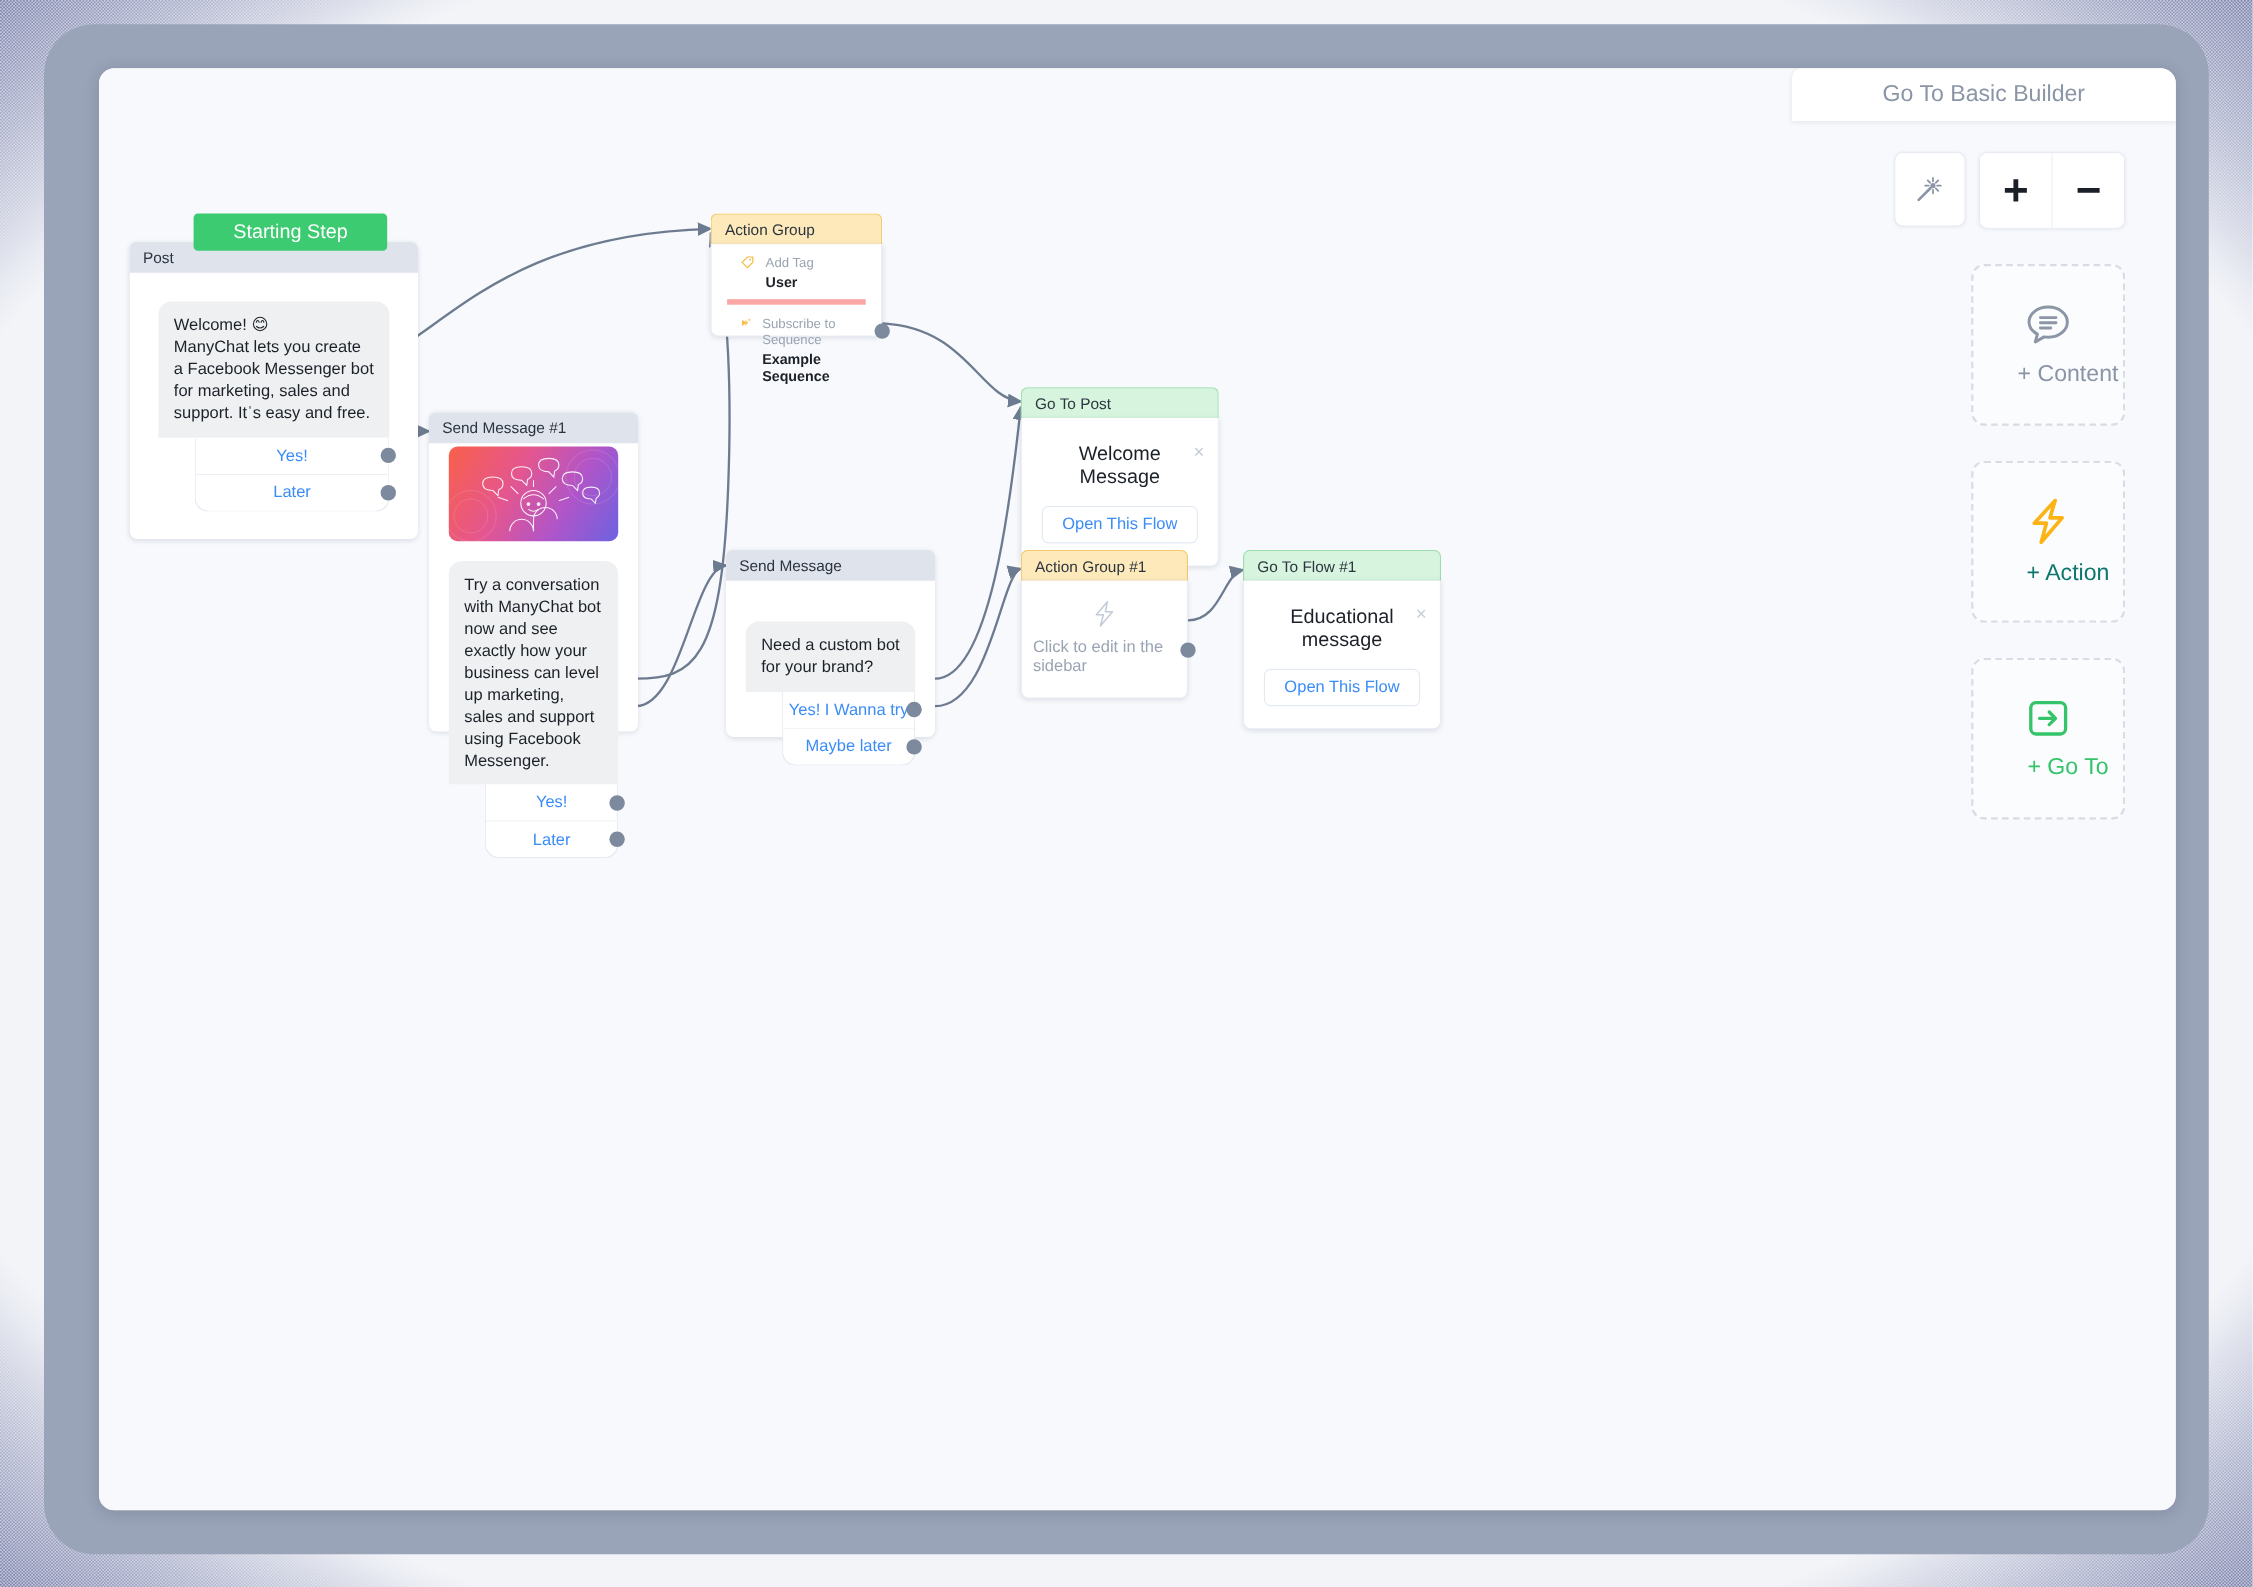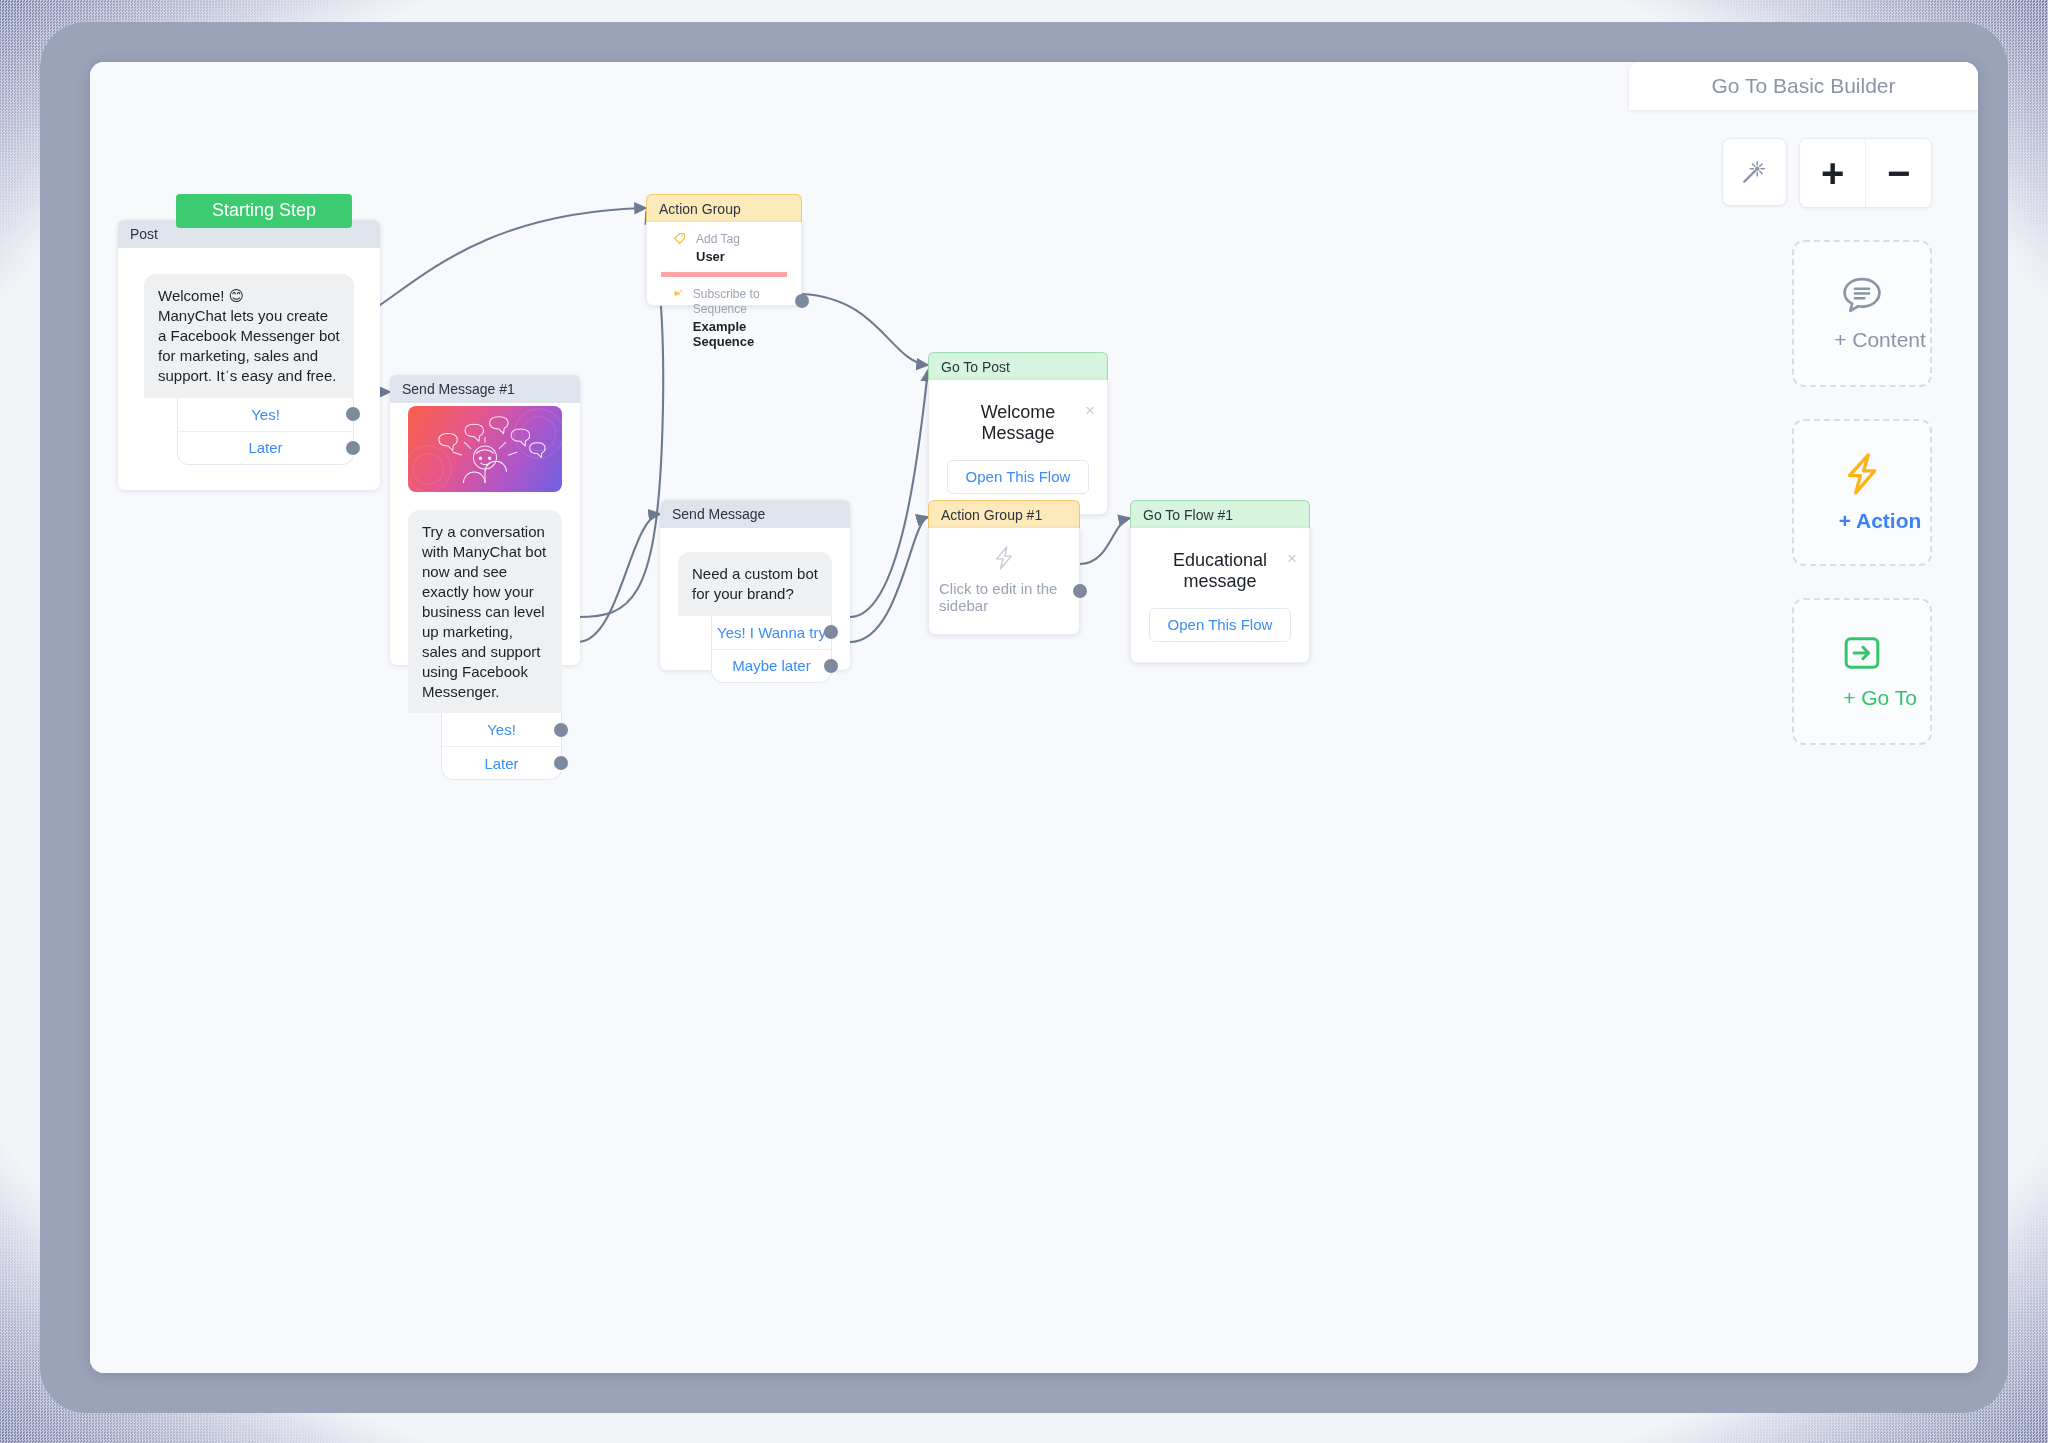--- a/index.html
+++ b/index.html
@@ -134,21 +134,21 @@
     border-radius: 12px;
     background: #fbfcfe;
     display: flex;
     flex-direction: column;
     align-items: center;
     justify-content: center;
     gap: 14px;
   }
   .add-card .lbl { font-size: 21px; margin-left: 36px; }
   .add-content .lbl { color: #8b95a6; }
-  .add-action  .lbl { color: #3b82f6; font-weight: bold; }
+  .add-action  .lbl { color: #0f766e; }
   .add-goto    .lbl { color: #36c46b; }
 
   
   .node {
     position: absolute;
     background: #fff;
     border-radius: 7px;
     box-shadow: 0 1px 5px rgba(40,55,90,.13);
     z-index: 10;
   }
@@ -398,21 +398,21 @@
             <div class="qbtn">
               <span>Later</span>
               <span class="port"></span>
             </div>
           </div>
         </div>
       </div>
 
       <div class="node" style="left:570px; top:438px; width:190px; height:170px;">
         <div class="node-hdr hdr-grey">Send Message</div>
-        <div style="padding:24px 18px 0;">
+        <div style="padding:37px 18px 0;">
           <div class="bubble">Need a custom bot for your brand?</div>
           <div class="btn-list">
             <div class="qbtn">
               <span>Yes! I Wanna try</span>
               <span class="port"></span>
             </div>
             <div class="qbtn">
               <span>Maybe later</span>
               <span class="port"></span>
             </div>

